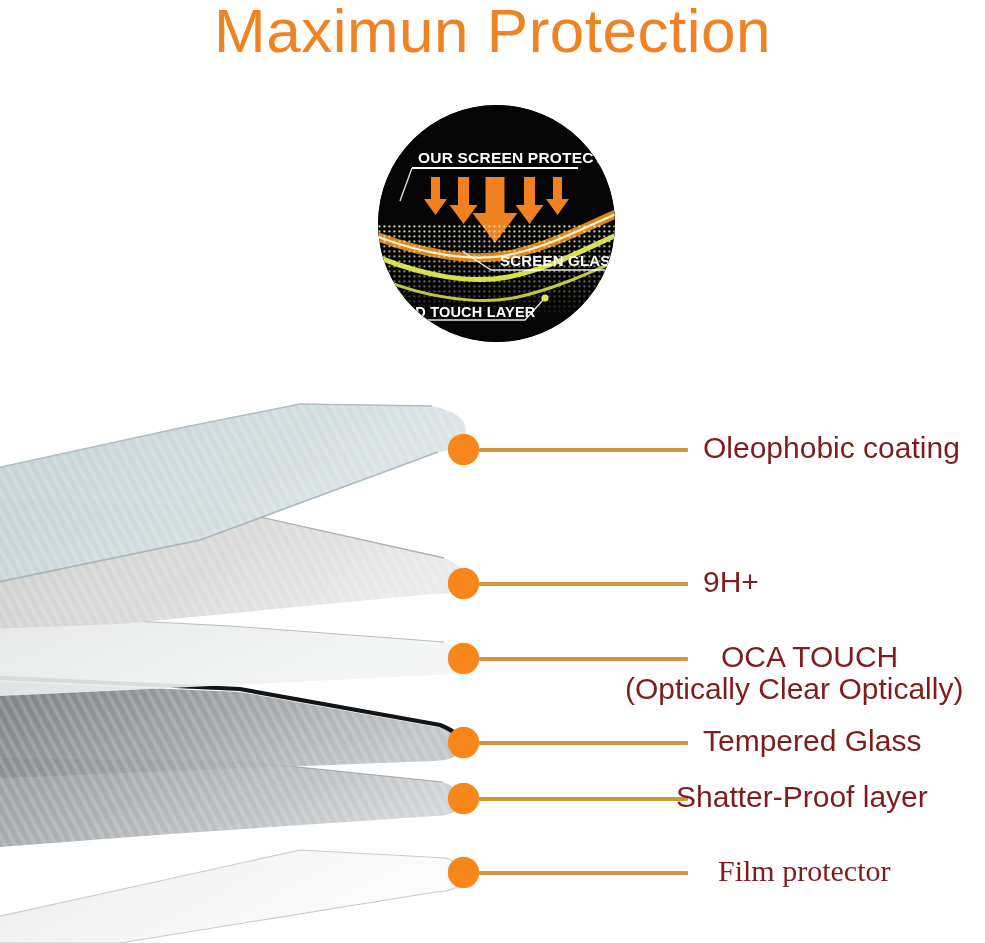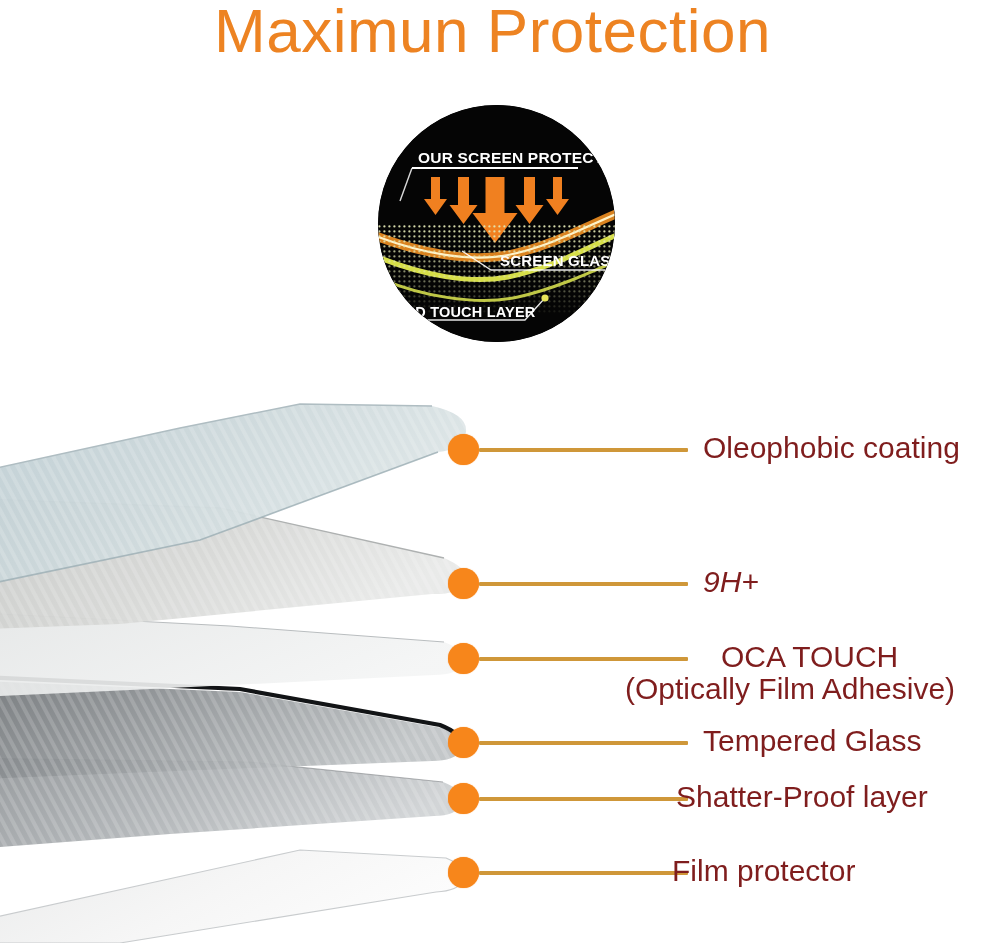--- a/index.html
+++ b/index.html
@@ -217,43 +217,43 @@
 
   <div class="callout">
     <span class="dot" style="left:448px;top:434px;"></span>
     <span class="leader" style="left:479px;top:448px;width:209px;"></span>
     <span class="calloutLabel" style="left:703px;top:432px;">Oleophobic coating</span>
   </div>
 
   <div class="callout">
     <span class="dot" style="left:448px;top:568px;"></span>
     <span class="leader" style="left:479px;top:582px;width:209px;"></span>
-    <span class="calloutLabel" style="left:703px;top:566px;font-style:italic;">9H+</span>
+    <span class="calloutLabel" style="left:703px;top:566px;">9H+</span>
   </div>
 
   <div class="callout">
     <span class="dot" style="left:448px;top:643px;"></span>
     <span class="leader" style="left:479px;top:657px;width:209px;"></span>
     <span class="calloutLabel two" style="left:703px;top:641px;">
       <span class="l1">OCA TOUCH</span>
-      <span class="l2">(Optically Film Adhesive)</span>
+      <span class="l2">(Optically Clear Optically)</span>
     </span>
   </div>
 
   <div class="callout">
     <span class="dot" style="left:448px;top:727px;"></span>
     <span class="leader" style="left:479px;top:741px;width:209px;"></span>
     <span class="calloutLabel" style="left:703px;top:725px;">Tempered Glass</span>
   </div>
 
   <div class="callout">
     <span class="dot" style="left:448px;top:783px;"></span>
     <span class="leader" style="left:479px;top:797px;width:209px;"></span>
     <span class="calloutLabel" style="left:676px;top:781px;">Shatter-Proof layer</span>
   </div>
 
   <div class="callout">
     <span class="dot" style="left:448px;top:857px;"></span>
     <span class="leader" style="left:479px;top:871px;width:209px;"></span>
-    <span class="calloutLabel" style="left:672px;top:855px;">Film protector</span>
+    <span class="calloutLabel" style="left:718px;top:855px;font-family:Liberation Serif, serif;">Film protector</span>
   </div>
 
 </div>
 
 </body></html>

